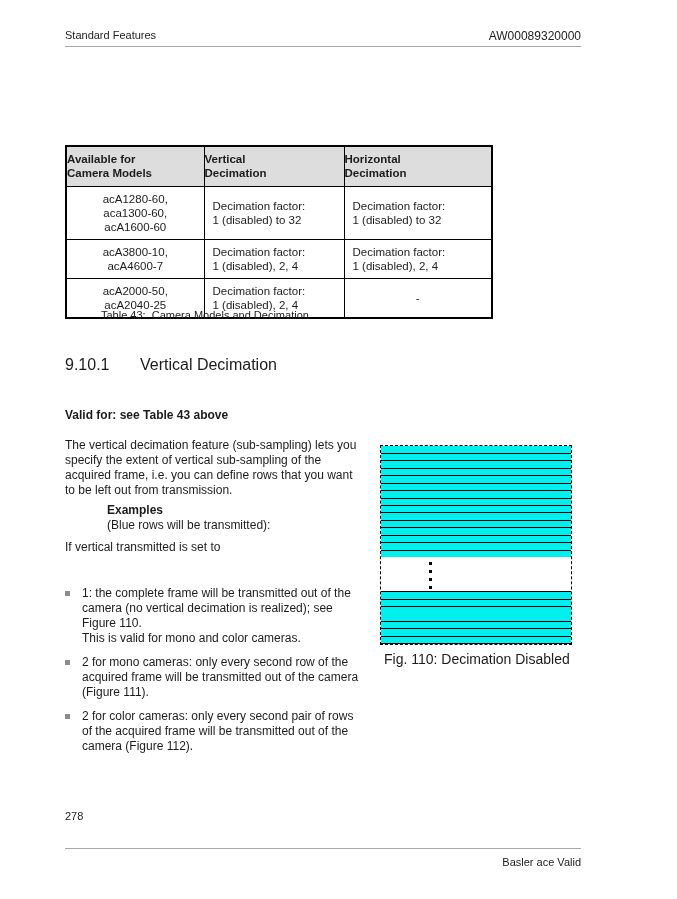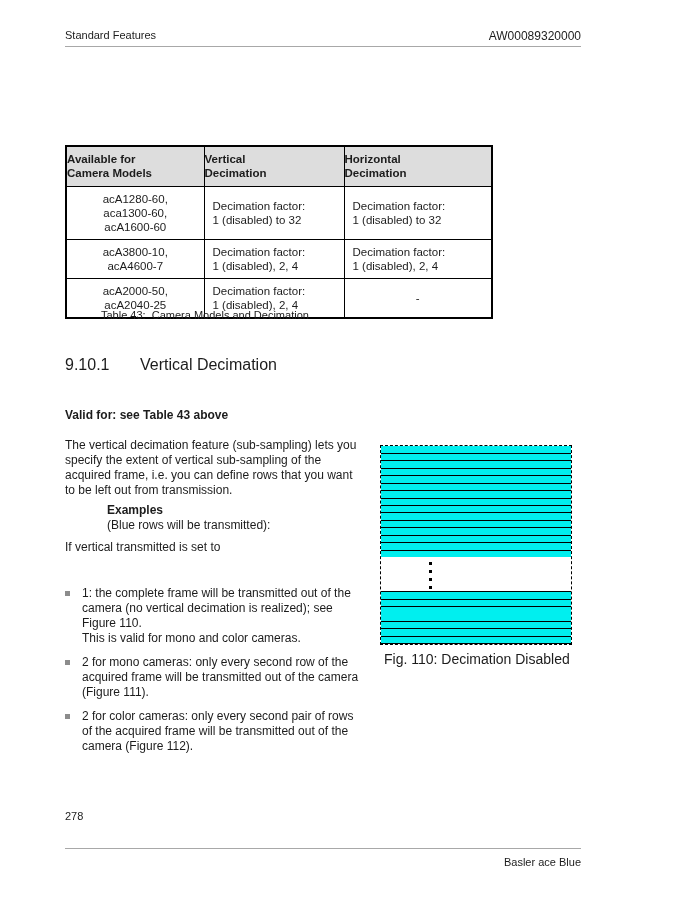--- a/index.html
+++ b/index.html
@@ -160,15 +160,15 @@
       <span class="dot d2"></span>
       <span class="dot d3"></span>
       <span class="dot d4"></span>
     </div>
     <div class="stripes-bottom"></div>
   </div>
   <div class="fig-caption">Fig. 110: Decimation Disabled</div>
 
   <div class="ftr-rule"></div>
   <div class="ftr-left">278</div>
-  <div class="ftr-right">Basler ace Blue</div>
+  <div class="ftr-right">Basler ace Valid</div>
 
 </div>
 
 </body></html>

